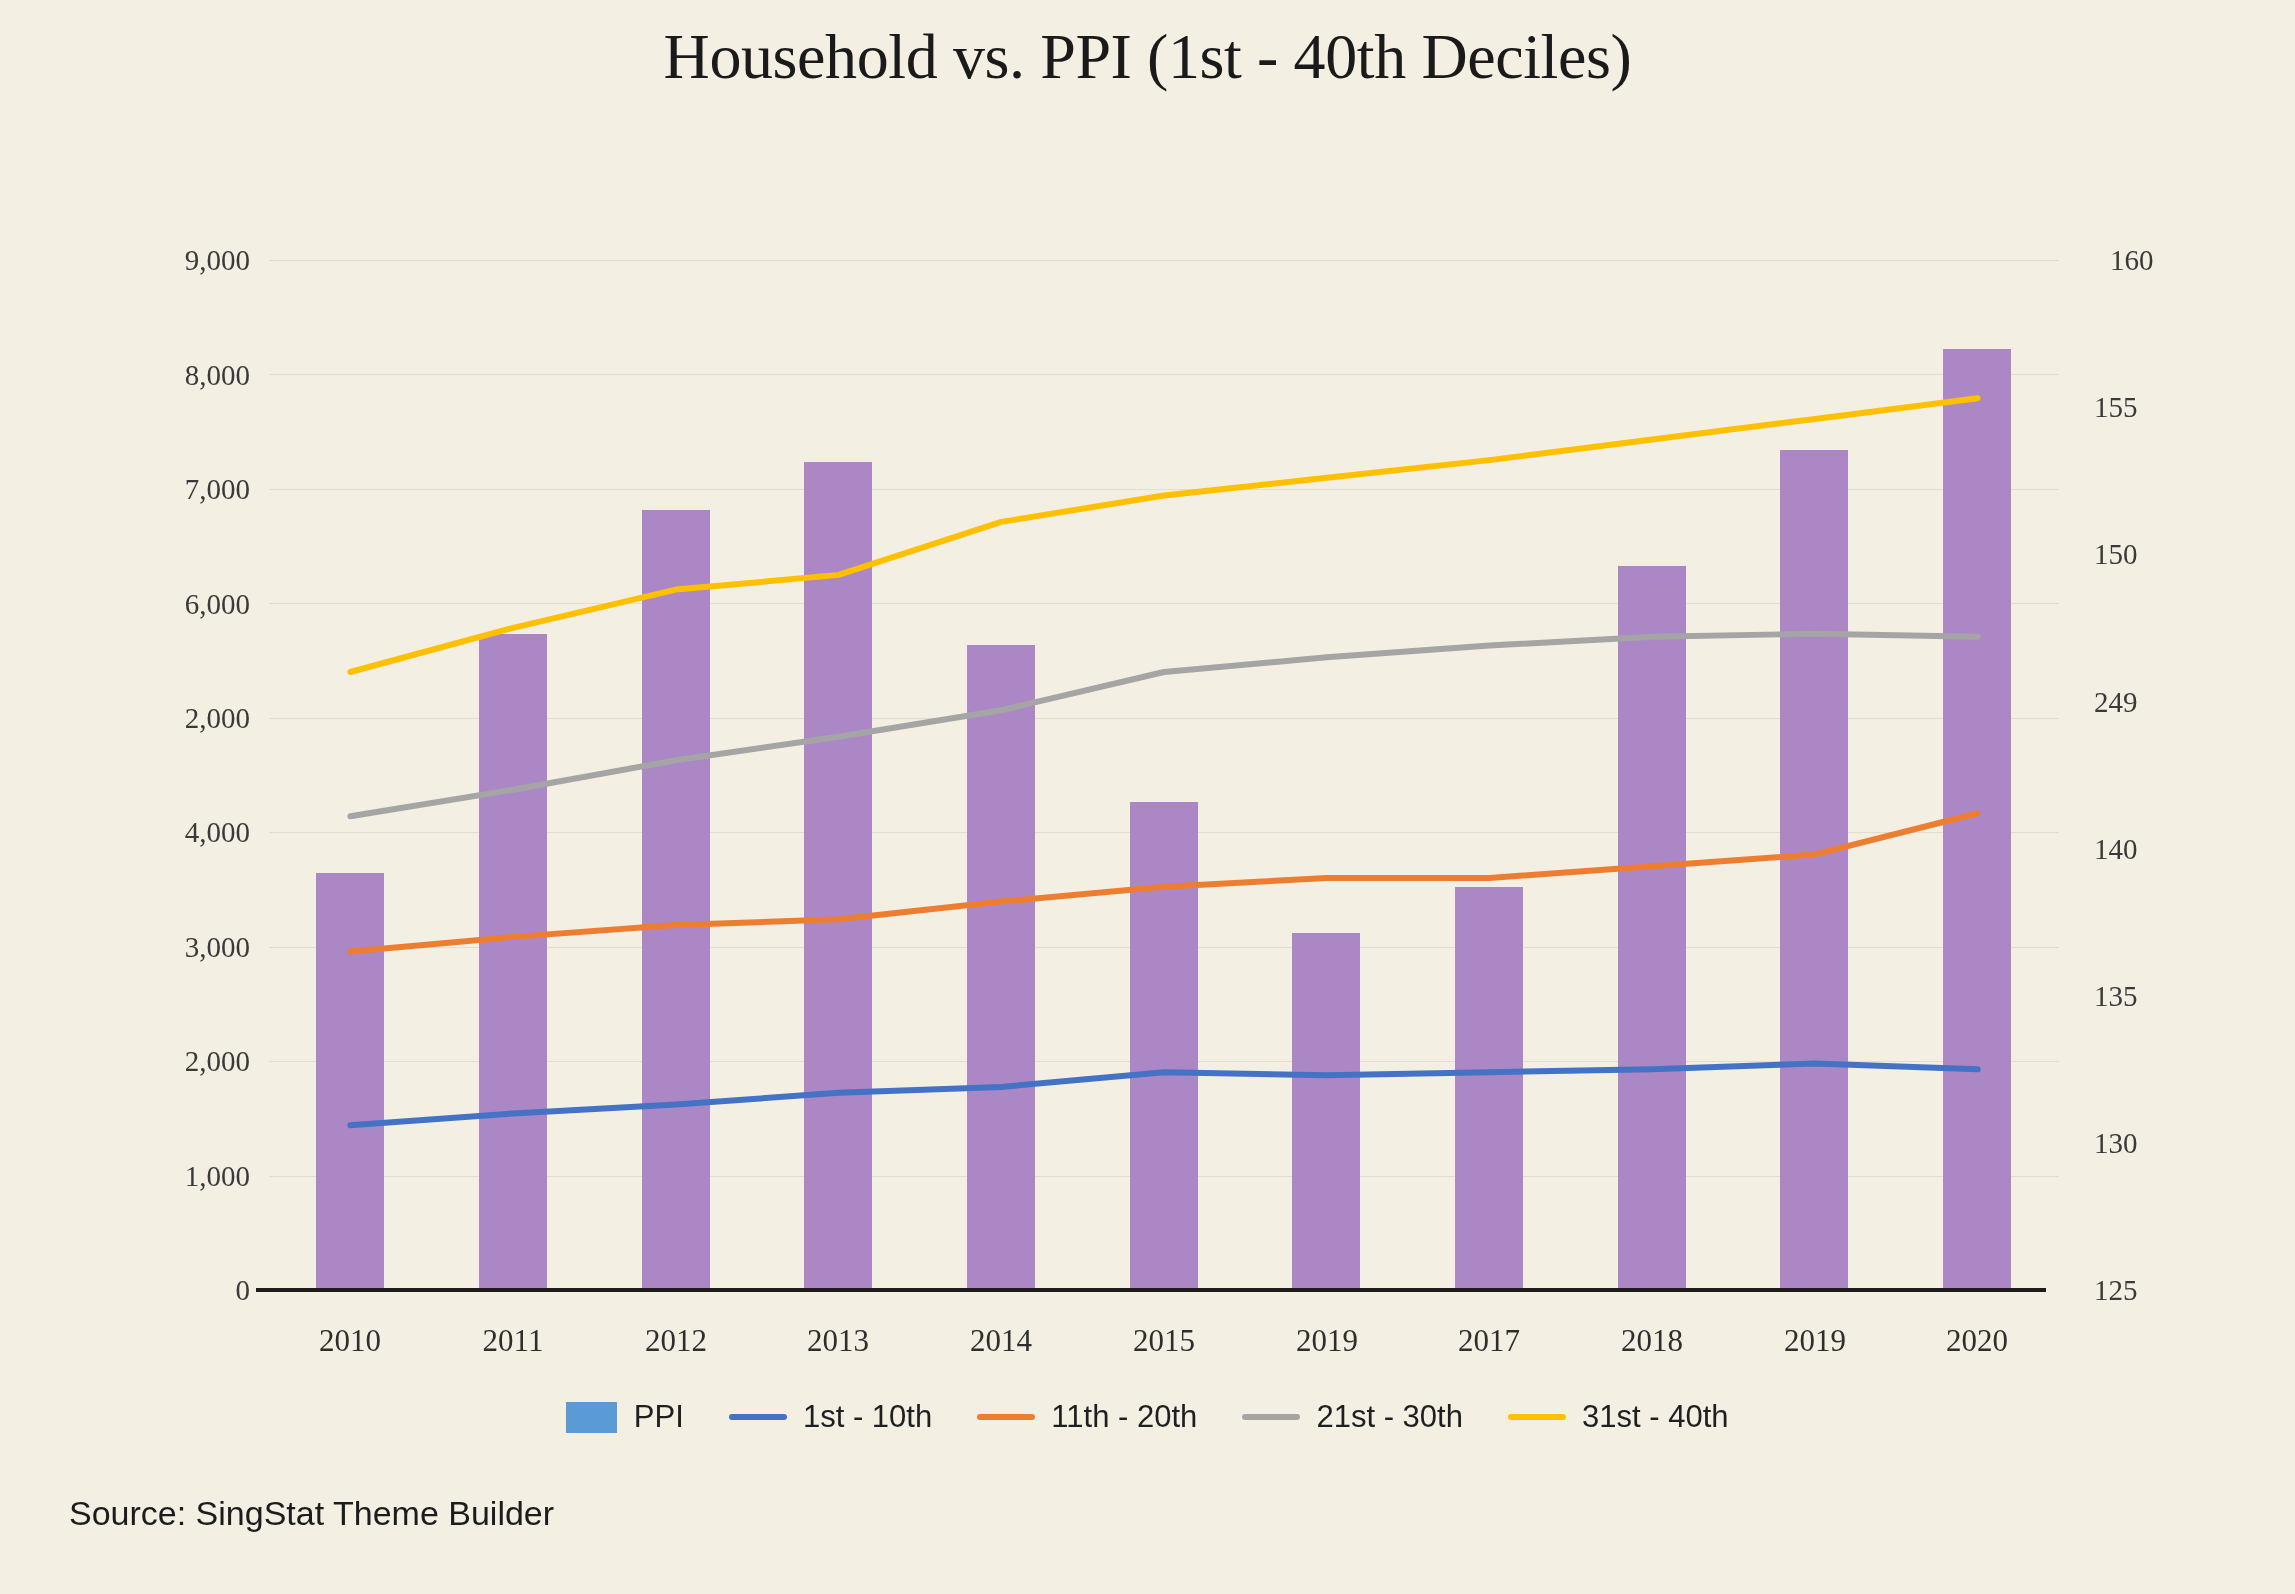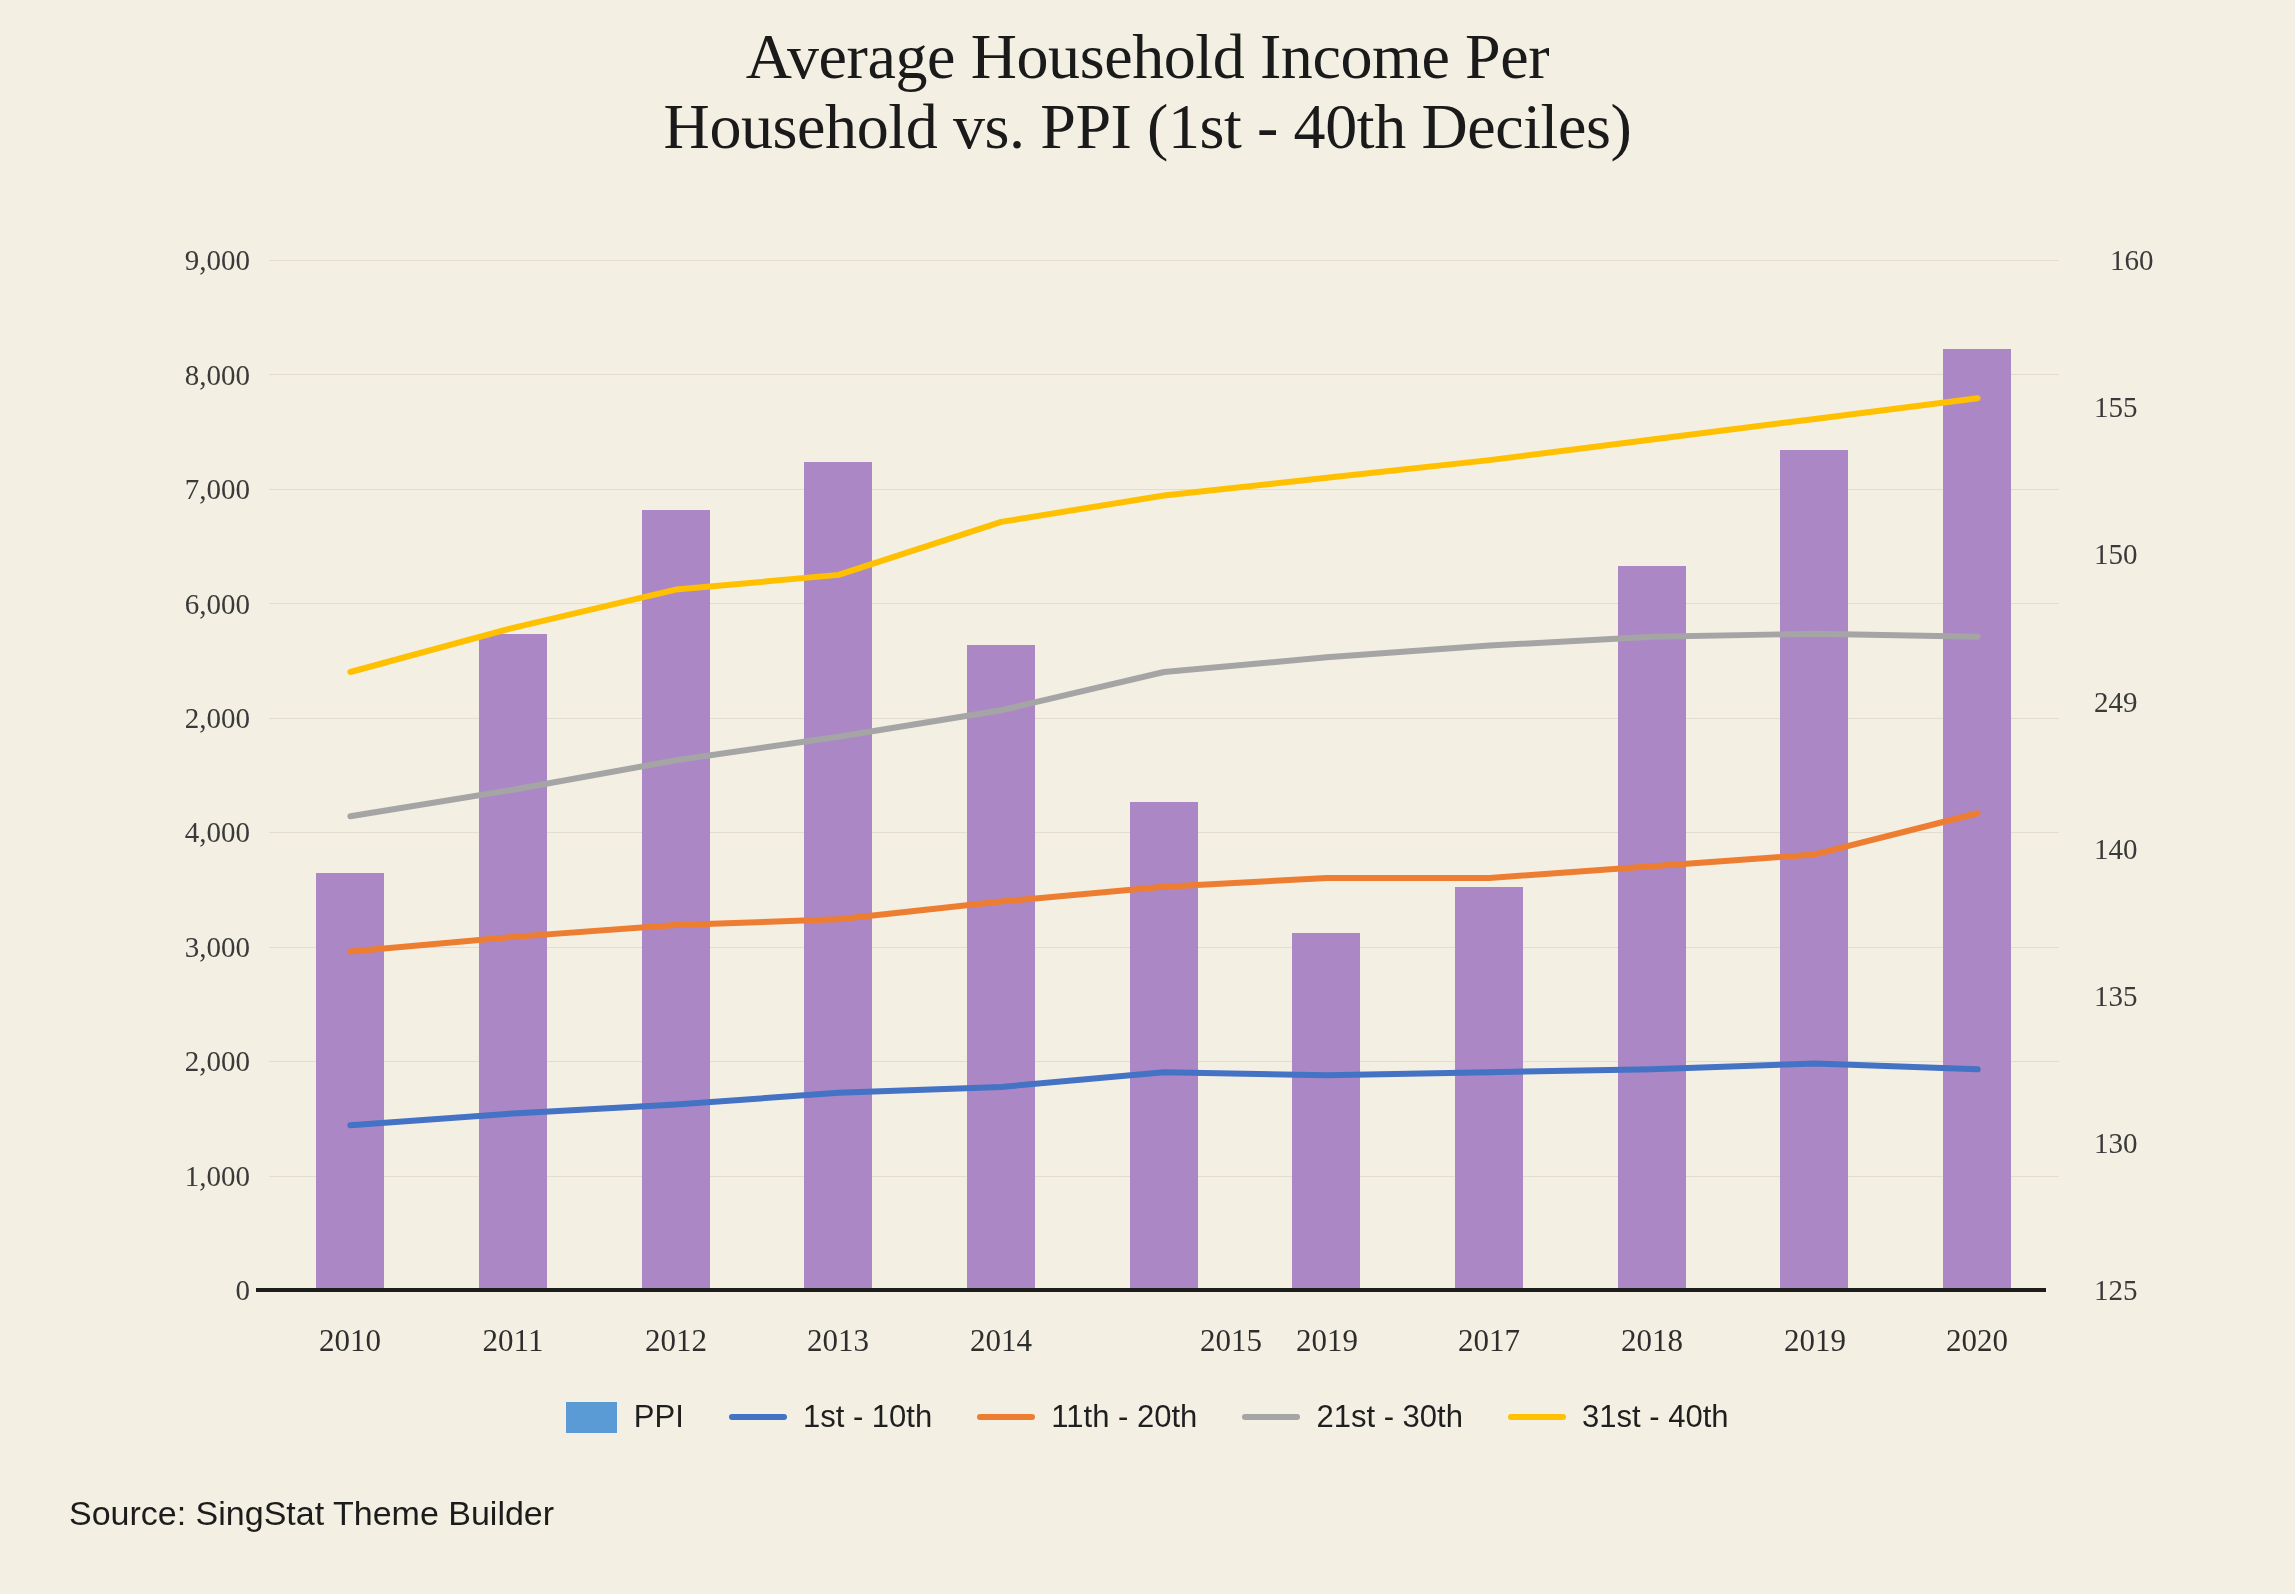--- a/index.html
+++ b/index.html
@@ -100,21 +100,20 @@
     font-family:"Liberation Serif",serif;
     letter-spacing:3px;
   }
 </style>
 </head>
 <body>
 
 <div id="chart-root">
 
   <div class="title-block">
-    <div>Average Household Income Per</div>
     <div>Household vs. PPI (1st - 40th Deciles)</div>
   </div>
 
   <div class="plot-wrap" id="plot">
     <div id="gridlines">
         <div class="gridline" style="top: 916px;"></div>
         <div class="gridline" style="top: 801px;"></div>
         <div class="gridline" style="top: 687px;"></div>
         <div class="gridline" style="top: 572px;"></div>
         <div class="gridline" style="top: 458px;"></div>
@@ -166,21 +165,21 @@
       <div class="ytick-right" style="left: 2094px; top: 554px;">150</div>
       <div class="ytick-right" style="left: 2094px; top: 407px;">155</div>
       <div class="ytick-right" style="left: 2094px; top: 260px; margin-left: 16px;">160</div>
     </div>
   <div id="xticks">
       <div class="xlab" style="left: 350px; top: 1323px;">2010</div>
       <div class="xlab" style="left: 513px; top: 1323px;">2011</div>
       <div class="xlab" style="left: 676px; top: 1323px;">2012</div>
       <div class="xlab" style="left: 838px; top: 1323px;">2013</div>
       <div class="xlab" style="left: 1001px; top: 1323px;">2014</div>
-      <div class="xlab" style="left: 1231px; top: 1323px;">2015</div>
+      <div class="xlab" style="left: 1164px; top: 1323px;">2015</div>
       <div class="xlab" style="left: 1327px; top: 1323px;">2019</div>
       <div class="xlab" style="left: 1489px; top: 1323px;">2017</div>
       <div class="xlab" style="left: 1652px; top: 1323px;">2018</div>
       <div class="xlab" style="left: 1815px; top: 1323px;">2019</div>
       <div class="xlab" style="left: 1977px; top: 1323px;">2020</div>
     </div>
 
   <div class="legend" id="legend">
       <div class="legend-item">
         <span class="legend-swatch-box" style="background: rgb(91, 155, 213);"></span>

